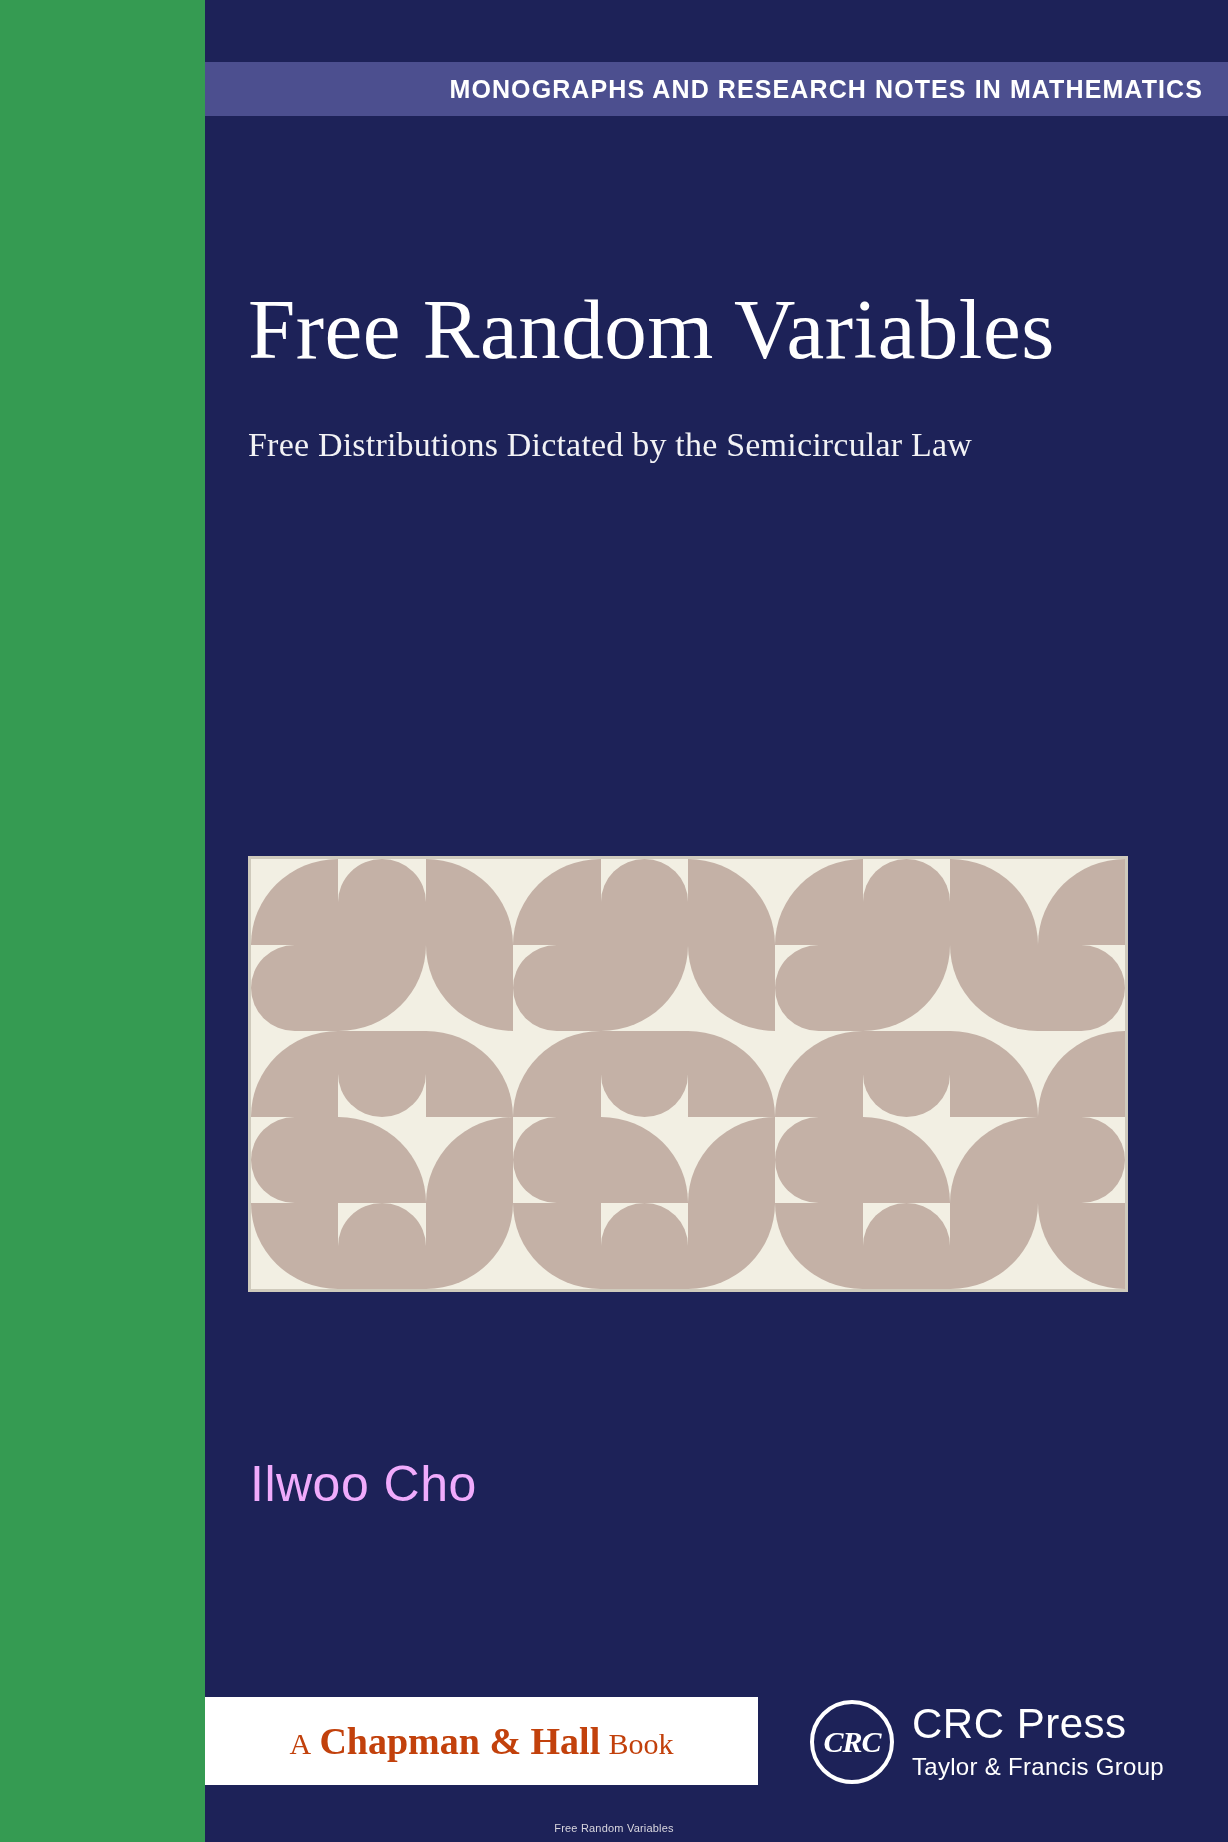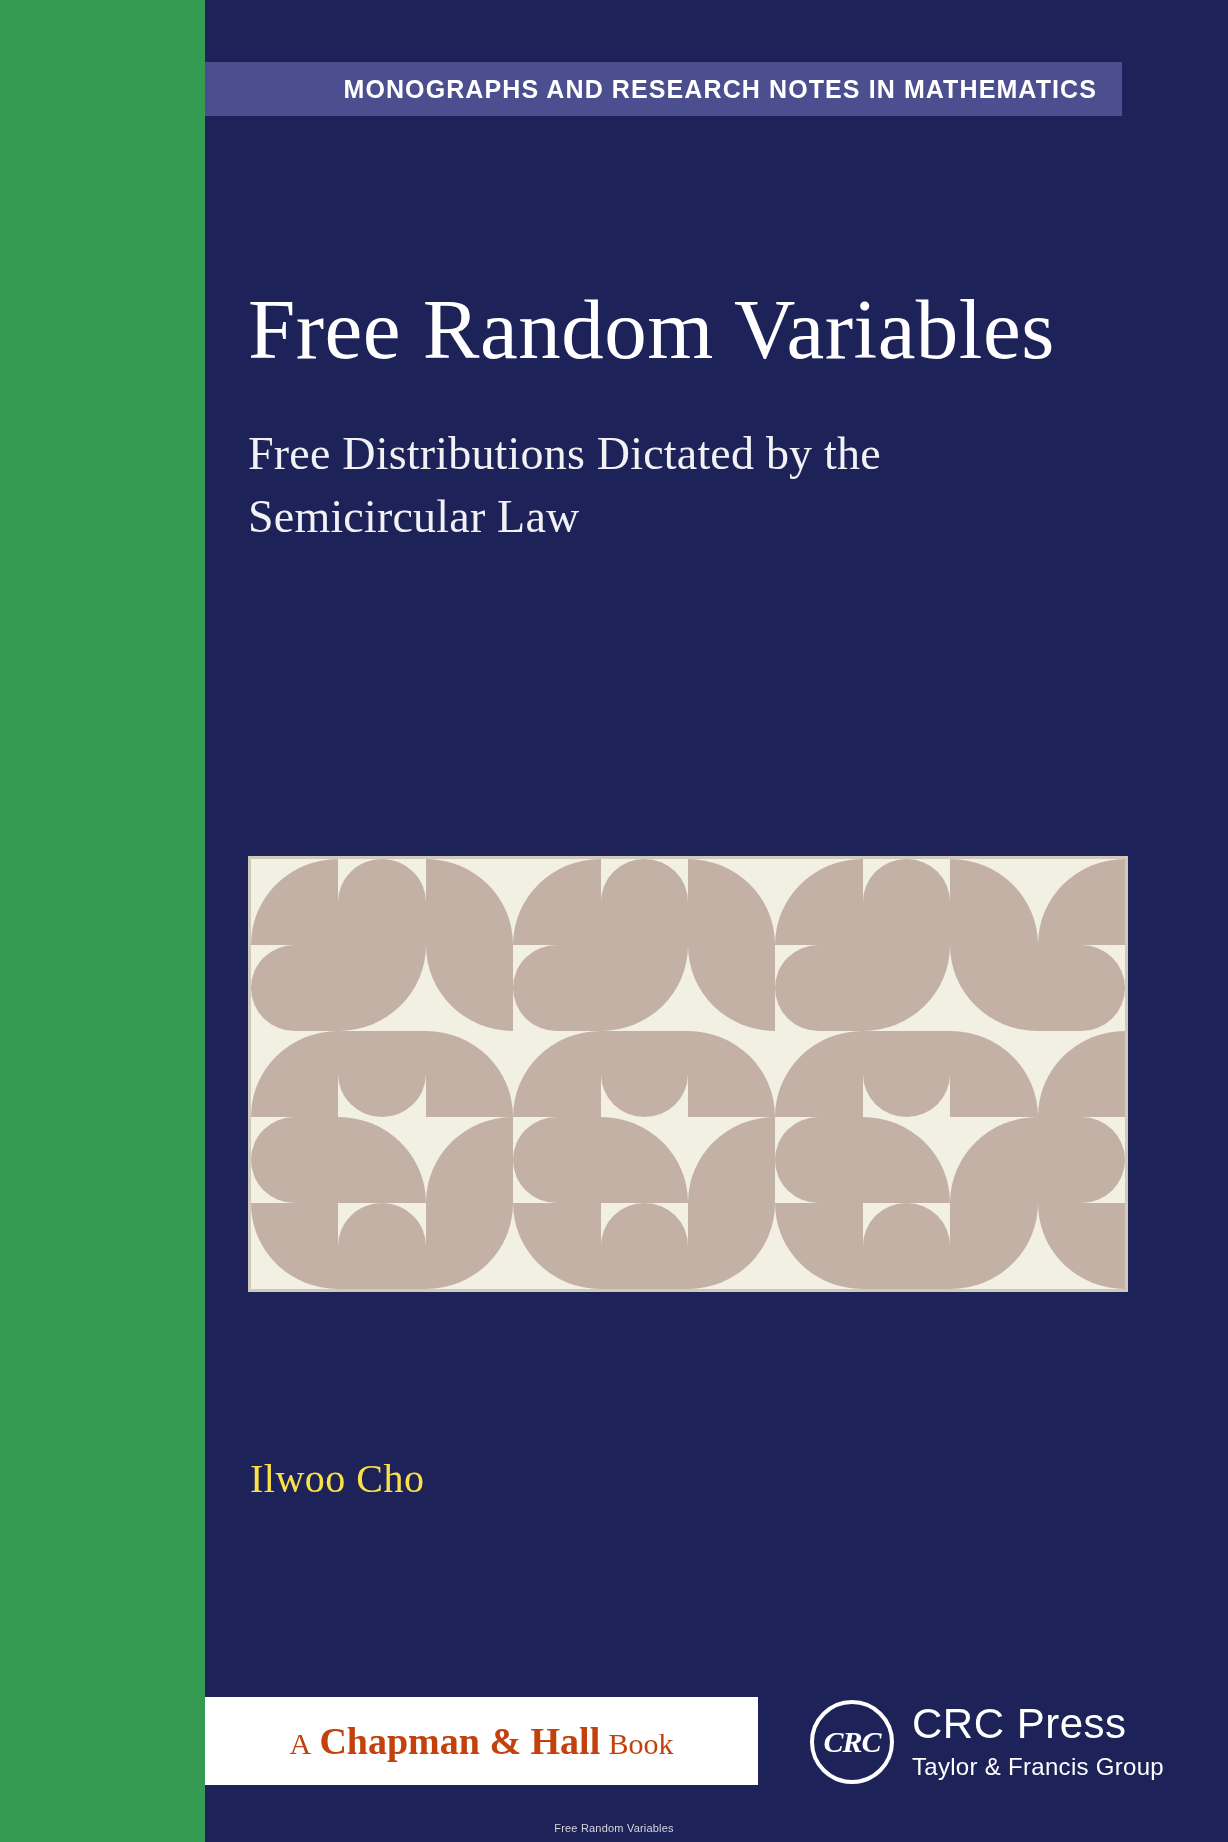--- a/index.html
+++ b/index.html
@@ -30,21 +30,21 @@
     width: 205px;
     height: 1842px;
     background: #359b52;
   }
 
   
   .series-banner {
     position: absolute;
     left: 205px;
     top: 62px;
-    width: 917px;
+    width: 1023px;
     height: 54px;
     background: #4c4f8f;
     display: flex;
     align-items: center;
     justify-content: flex-end;
   }
   .series-banner .series-text {
     color: #ffffff;
     font-family: "Liberation Sans", sans-serif;
     font-weight: bold;
@@ -66,21 +66,21 @@
     font-family: "Liberation Serif", serif;
     font-size: 85px;
     line-height: 1.22;
     font-weight: normal;
     letter-spacing: 0.5px;
     margin: 0;
   }
   .subtitle {
     color: #f2f2f5;
     font-family: "Liberation Serif", serif;
-    font-size: 46px;
+    font-size: 34px;
     line-height: 1.38;
     font-weight: normal;
     margin: 40px 0 0 0;
     letter-spacing: 0.2px;
   }
 
   
   .art-panel {
     position: absolute;
     left: 248px;
@@ -116,23 +116,23 @@
   .h-t .shape { height: 100%; border-radius: 0 0 100% 100%; }
   .h-b .shape { height: 100%; border-radius: 100% 100% 0 0; }
   .h-l .shape { border-radius: 0 100% 100% 0; }
   .h-r .shape { border-radius: 100% 0 0 100%; }
 
   
   .author {
     position: absolute;
     left: 250px;
     top: 1455px;
-    color: #fde047;
-    font-family: Liberation Serif, serif;
-    font-size: 40px;
+    color: #f0abfc;
+    font-family: Liberation Sans, sans-serif;
+    font-size: 50px;
     letter-spacing: 0.5px;
   }
 
   
   .ch-box {
     position: absolute;
     left: 205px;
     top: 1697px;
     width: 553px;
     height: 88px;

